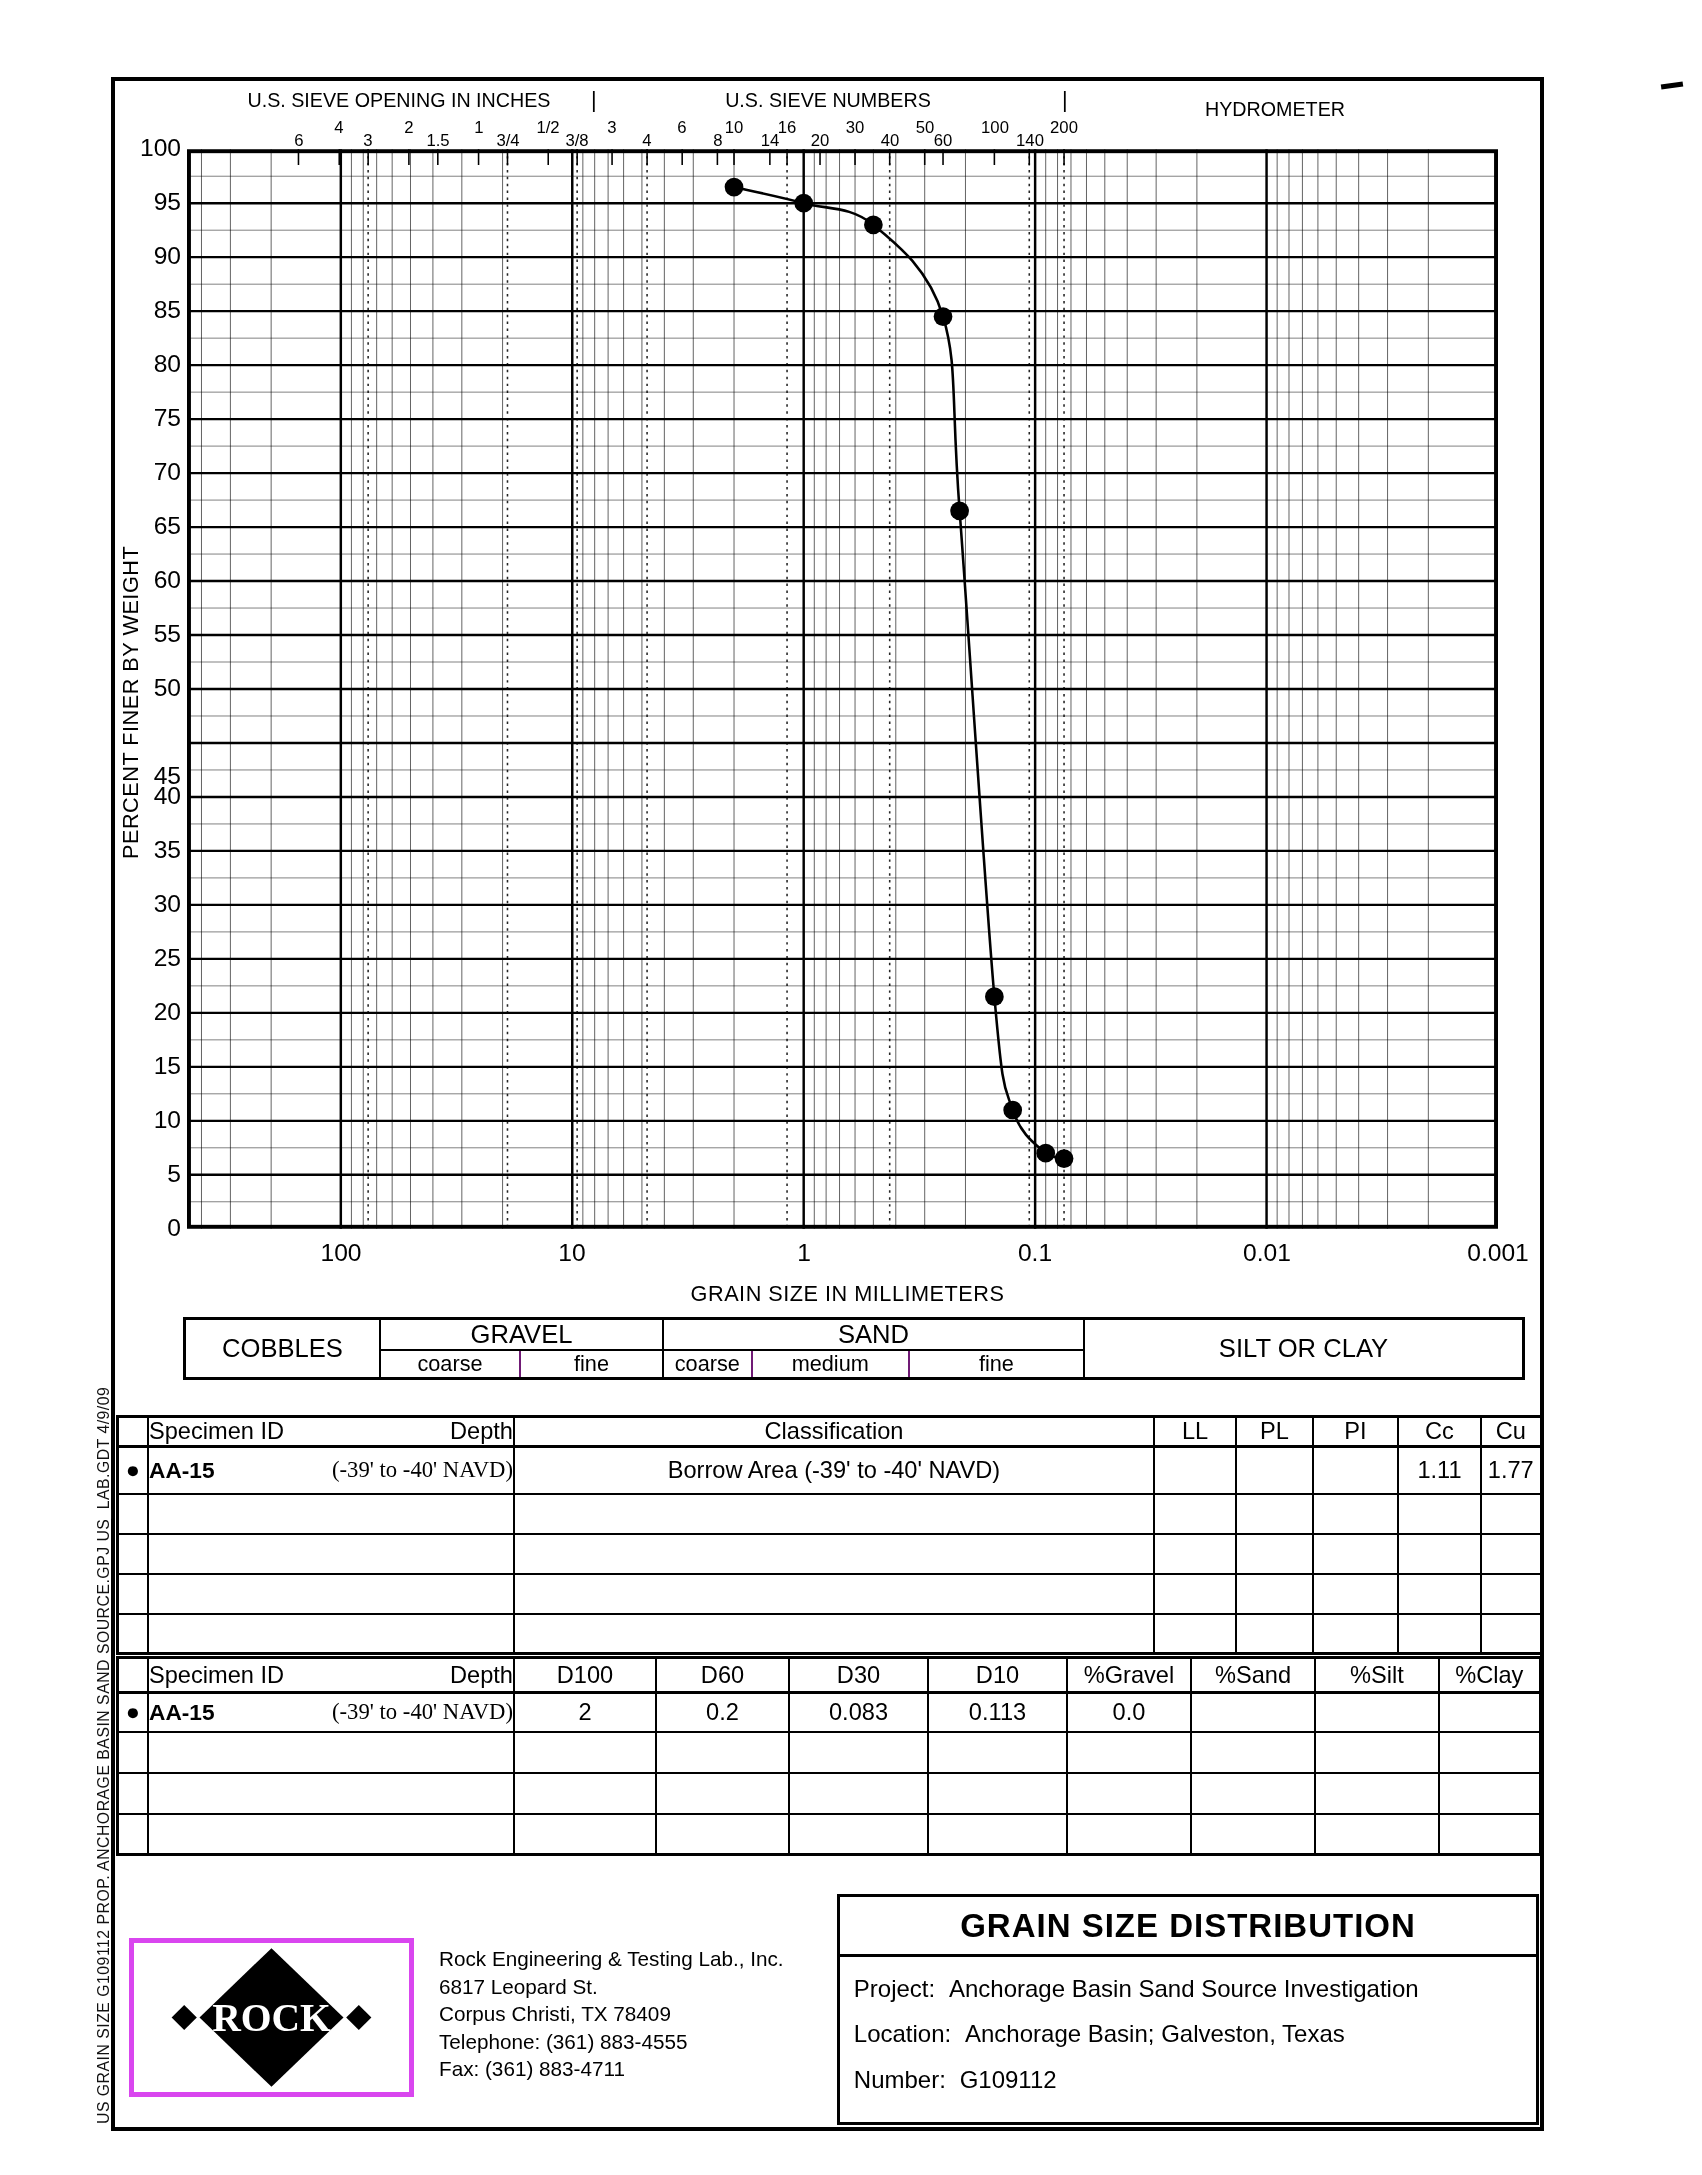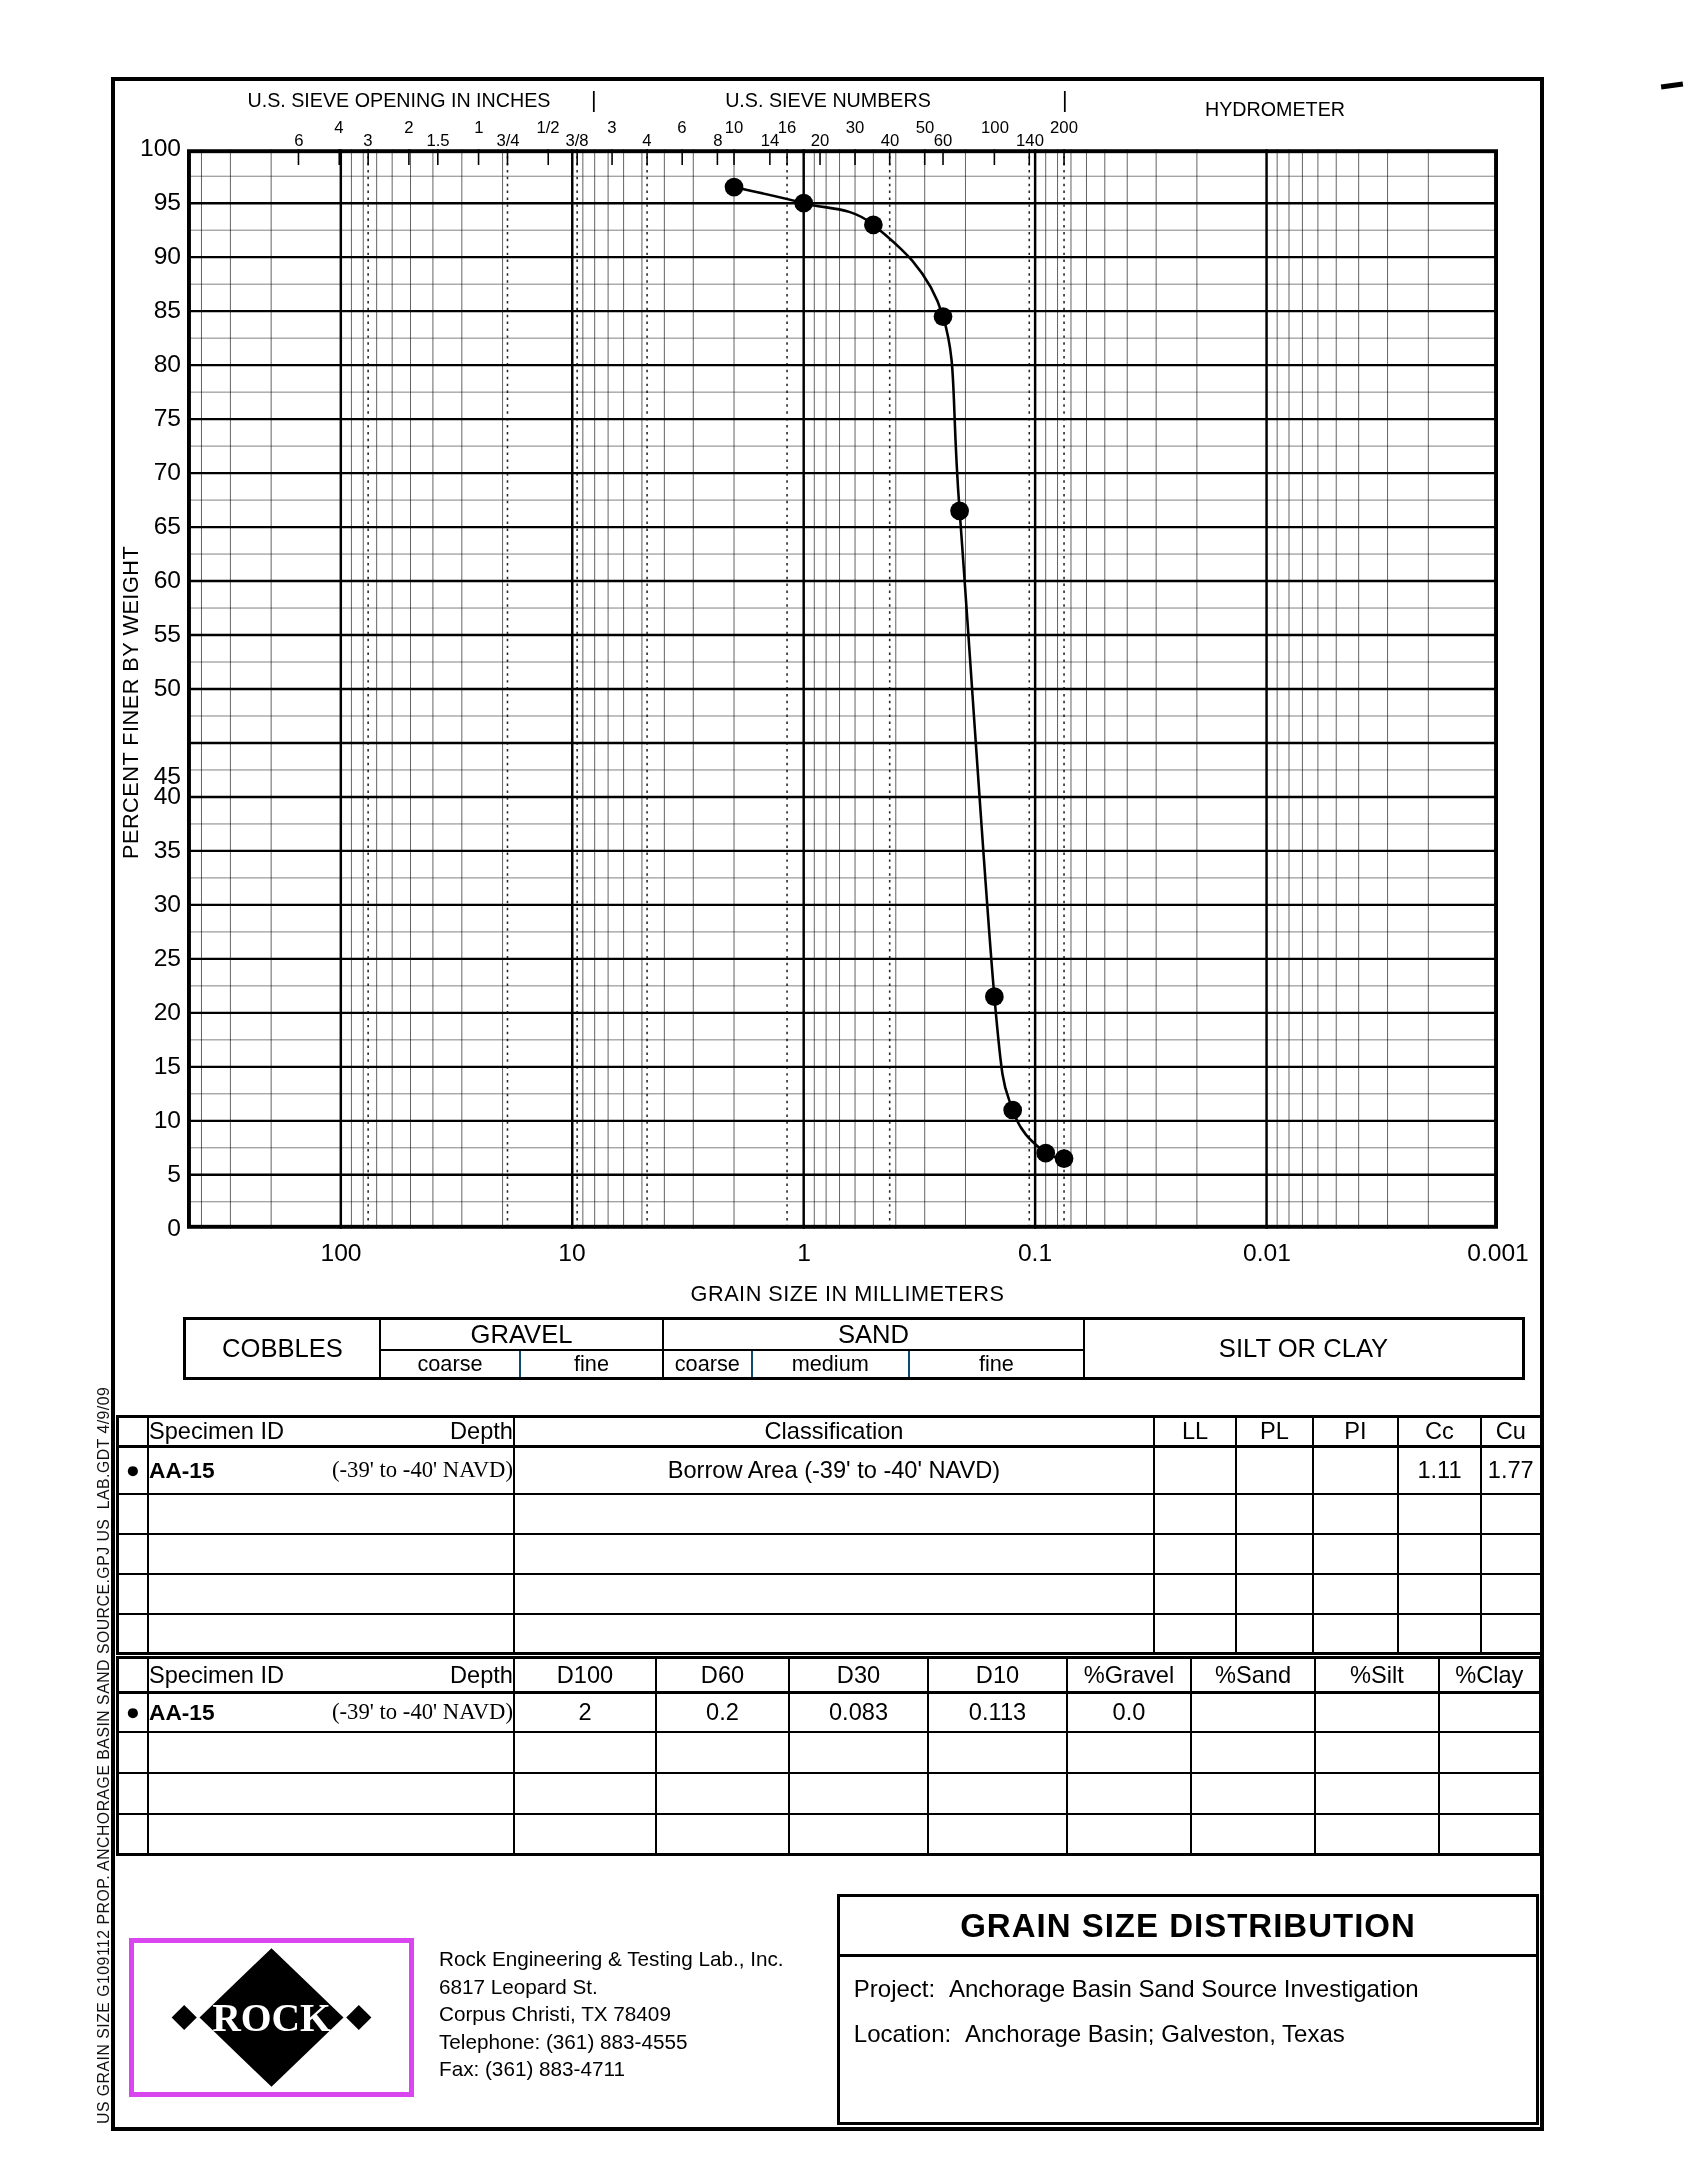--- a/index.html
+++ b/index.html
@@ -26,21 +26,21 @@
   .x-title{position:absolute;left:552px;width:591px;top:1281px;text-align:center;font-size:21.7px;letter-spacing:0.5px;}
   #plot-svg{position:absolute;left:187px;top:149px;}
   
   .band-box{position:absolute;left:183px;top:1317px;width:1342px;height:63px;border:3px solid #000;
             box-sizing:border-box;display:flex;}
   .bcell{display:flex;align-items:center;justify-content:center;box-sizing:border-box;}
   .cobbles{width:195px;border-right:2px solid #000;font-size:25.6px;}
   .bgroup{display:flex;flex-direction:column;border-right:2px solid #000;box-sizing:border-box;}
   .bhead{height:36px;border-bottom:2px solid #000;display:flex;align-items:center;justify-content:center;font-size:25.6px;}
   .bsub{display:flex;flex:1;}
-  .bsub>div{display:flex;align-items:center;justify-content:center;border-right:2px solid #0c4a6e;
+  .bsub>div{display:flex;align-items:center;justify-content:center;border-right:2px solid #701a75;
             font-size:21.7px;box-sizing:border-box;}
   .bsub>div.lastsub{border-right:none;}
   .silt{flex:1;font-size:25.6px;}
   
   .dtable{position:absolute;left:116px;border-collapse:collapse;table-layout:fixed;width:1423px;
           border:3px solid #000;}
   .dtable th,.dtable td{border:2px solid #000;padding:0;overflow:hidden;white-space:nowrap;
           font-weight:normal;font-size:23.6px;text-align:center;}
   .dtable tr.hrow th{border-bottom:3px solid #000;}
   .spec-h{padding:0 9.9px 0 69px;}
@@ -484,16 +484,19 @@
   </div>
 
   <div class="title-box">
     <div class="tb-title">GRAIN SIZE DISTRIBUTION</div>
     <div class="tb-line">
       <span>Project:</span><span class="val">Anchorage Basin Sand Source Investigation</span>
     </div>
     <div class="tb-line">
       <span>Location:</span><span class="val">Anchorage Basin; Galveston, Texas</span>
     </div>
+    <div class="tb-line">
+      <span>Number:</span><span class="val">G109112</span>
+    </div>
   </div>
 
 </div>
 
 
 </body></html>

